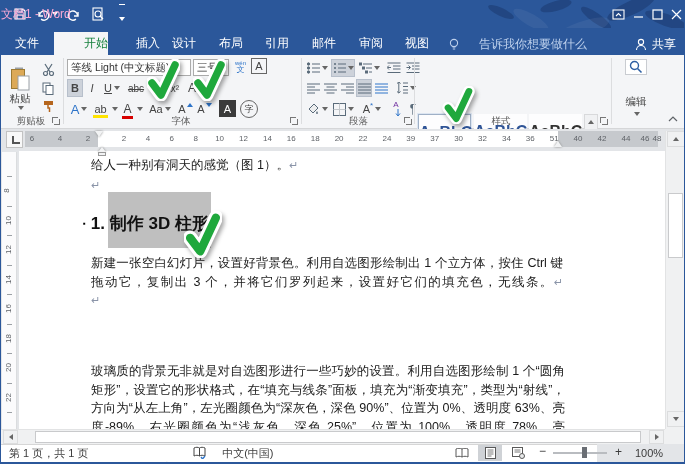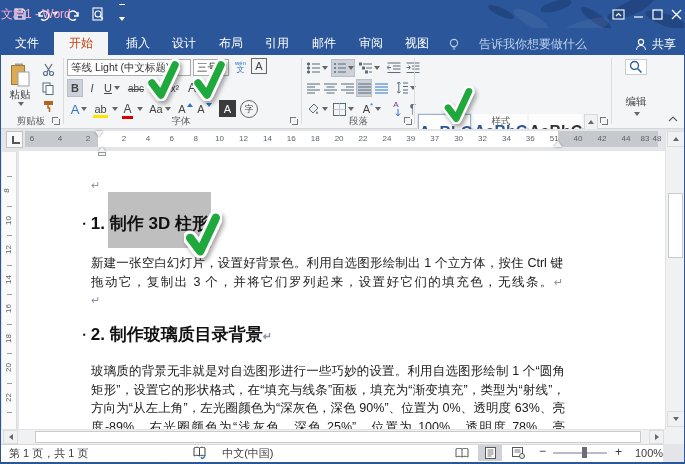--- a/index.html
+++ b/index.html
@@ -10,21 +10,21 @@
   
   .titlebar{left:0;top:0;width:685px;height:28px;background:#2B579A;}
   .tabrow{left:0;top:28px;width:685px;height:27px;background:#2B579A;}
   .qat{display:flex;align-items:center;gap:6px;position:absolute;left:10px;top:4px;height:20px;}
   .qbtn{width:18px;height:18px;display:flex;align-items:center;justify-content:center;cursor:default;}
   .wtitle{position:absolute;left:0;top:6px;width:100%;text-align:left;color:#f9a8d4;font-size:12px;}
   .wctl{position:absolute;top:0;height:28px;width:20px;display:flex;align-items:center;justify-content:center;color:#fff;font-size:12px;}
   .deco{position:absolute;pointer-events:none;}
   
   .tab{position:absolute;top:4px;height:23px;line-height:23px;color:#fff;font-size:12px;text-align:center;cursor:default;}
-  .tab.active{background:#F4F5F7;color:#c2410c;height:23px;}
+  .tab.active{background:#F4F5F7;color:#15803d;height:23px;text-align:right;}
   .tellme{position:absolute;top:8px;color:#BDD0EC;font-size:12px;display:flex;gap:6px;align-items:center;}
   .share{position:absolute;top:8px;color:#fff;font-size:12px;display:flex;gap:5px;align-items:center;}
   
   .ribbon{left:0;top:55px;width:685px;height:74px;background:#F4F5F7;border-bottom:1px solid #D5D6D8;}
   .gdiv{position:absolute;top:3px;width:1px;height:66px;background:#DCDDDF;}
   .glabel{position:absolute;top:60px;font-size:9.5px;color:#5d5d5d;text-align:center;}
   .rbtn{position:absolute;height:18px;display:flex;align-items:center;justify-content:center;font-size:11px;color:#444;}
   .pressed{background:#CDD2DA;border:1px solid #B7BFCB;}
   .caret{width:0;height:0;border-left:3px solid transparent;border-right:3px solid transparent;border-top:4px solid #666;display:inline-block;margin-left:2px;}
   .combo{position:absolute;background:#fff;border:1px solid #ABABAB;font-size:10.5px;color:#333;display:flex;align-items:center;padding:0 3px;}
@@ -60,21 +60,21 @@
   .hbul{font-size:8px;vertical-align:3px;margin-right:5px;color:#000;}
   .hl{background:#BFBFBF;display:inline-block;padding:20px 2px 13px;margin:-20px -2px -13px;}
   
   .vscroll{left:664px;top:131px;width:20px;height:298px;background:#F0F1F2;border-left:1px solid #E2E3E4;}
   .sbtn{position:absolute;background:#F0F1F2;border:1px solid #DCDDDE;display:flex;align-items:center;justify-content:center;}
   .vthumb{position:absolute;left:2px;top:62px;width:15px;height:65px;background:#FFF;border:1px solid #C9CACC;}
   .hscroll{left:0;top:429px;width:664px;height:15px;background:#F0F1F2;border-top:1px solid #E2E3E4;}
   .hthumb{position:absolute;left:34px;top:1px;width:606px;height:12px;background:#FFF;border:1px solid #C9CACC;}
   .corner{left:664px;top:429px;width:20px;height:15px;background:#F0F1F2;}
   
-  .statusbar{left:0;top:444px;width:662px;height:18px;background:#FFFFFF;border-top:1px solid #D6D6D6;
+  .statusbar{left:0;top:444px;width:596px;height:18px;background:#FFFFFF;border-top:1px solid #D6D6D6;
              display:flex;align-items:center;font-size:11px;color:#3b3b3b;}
   .sitem{margin-left:14px;white-space:nowrap;}
   .viewbtn{position:absolute;top:445px;width:24px;height:16px;display:flex;align-items:center;justify-content:center;}
   .viewbtn.pressed{background:#CFD2D6;border:none;}
   .ztrack{position:absolute;left:552px;top:452px;width:54px;height:2px;background:#B9BCC0;}
   .zthumb{position:absolute;left:581px;top:447px;width:5px;height:11px;background:#6a6e74;}
   .chk{position:absolute;z-index:60;filter:drop-shadow(2px 3px 2px rgba(0,0,0,.35));}
 </style>
 </head>
 <body>
@@ -146,21 +146,21 @@
     <span class="wctl" style="right:0;">
       <svg width="11" height="11">
           <path d="M1 1 l9 9 M10 1 l-9 9" stroke="#fff" stroke-width="1.2"></path>
         </svg>
     </span>
   </div>
 
   <div class="abs tabrow">
     <div class="tab" style="left:2px;width:48px;">文件</div>
     <div class="tab active" style="left:53px;width:54px;">开始</div>
-    <div class="tab" style="left:114px;width:46px;">插入</div>
+    <div class="tab" style="left:124px;width:46px;">插入</div>
     <div class="tab" style="left:160px;width:46px;">设计</div>
     <div class="tab" style="left:207px;width:46px;">布局</div>
     <div class="tab" style="left:253px;width:46px;">引用</div>
     <div class="tab" style="left:300px;width:46px;">邮件</div>
     <div class="tab" style="left:347px;width:46px;">审阅</div>
     <div class="tab" style="left:393px;width:46px;">视图</div>
     <div class="tellme" style="left:448px;gap:20px;">
       <svg width="10" height="14">
           <circle cx="5" cy="5" r="3.6" fill="none" stroke="#BDD0EC" stroke-width="1.1"></circle>
           <path d="M3.5 9 h3 M3.8 11 h2.4" stroke="#BDD0EC" stroke-width="1.1"></path>
@@ -171,21 +171,21 @@
       <svg width="12" height="13">
           <circle cx="6" cy="4" r="2.6" fill="none" stroke="#fff" stroke-width="1.1"></circle>
           <path d="M1.5 12 a4.5 4.5 0 0 1 9 0" fill="none" stroke="#fff" stroke-width="1.1"></path>
         </svg>
       <span>共享</span>
     </div>
   </div>
 
   <div class="abs ribbon">
 
-    <div class="rbtn" style="left:4px;top:3px;width:30px;height:52px;flex-direction:column;">
+    <div class="rbtn" style="left:4px;top:3px;width:30px;height:52px;flex-direction:column;justify-content:flex-end;">
       <svg width="20" height="24">
         <rect x="5" y="0.5" width="8" height="4" fill="#9AA0A6"></rect>
         <rect x="1.5" y="2.5" width="13" height="19" fill="#DCA957" stroke="#9C7A33"></rect>
         <rect x="8" y="9" width="11" height="14" fill="#FFF" stroke="#9AA0A6"></rect>
       </svg>
       <span style="font-size:10.5px;margin-top:1px;">粘贴</span>
       <span class="caret"></span>
     </div>
     <span class="rbtn" style="left:38px;top:5px;width:18px;">
       <svg width="13" height="13">
@@ -476,21 +476,21 @@
         <span class="rnum" style="left: 385.8px;">39</span>
         <span class="rnum" style="left: 409.7px;">37</span>
         <span class="rnum" style="left: 433.6px;">30</span>
         <span class="rnum" style="left: 457.5px;">32</span>
         <span class="rnum" style="left: 481.4px;">34</span>
         <span class="rnum" style="left: 505.3px;">36</span>
         <span class="rnum" style="left: 529.2px;">51</span>
         <span class="rnum" style="left: 553px;">40</span>
         <span class="rnum" style="left: 577px;">42</span>
         <span class="rnum" style="left: 601px;">44</span>
-        <span class="rnum" style="left: 620px;">83</span>
+        <span class="rnum" style="left: 620px;">46</span>
         <span class="rnum" style="left: 632px;">48</span>
       </div>
     <span class="marker" style="left:70px;top:0;border-left:4px solid transparent;border-right:4px solid transparent;border-top:6px solid #F2F3F4;filter:drop-shadow(0 0 1px #888);"></span>
     <span class="marker" style="left:529px;top:10px;border-left:4px solid transparent;border-right:4px solid transparent;border-bottom:6px solid #F2F3F4;filter:drop-shadow(0 0 1px #888);"></span>
   </div>
   <span class="abs marker" style="left:97px;top:147px;border-left:4px solid transparent;border-right:4px solid transparent;border-bottom:5px solid #F2F3F4;filter:drop-shadow(0 0 1px #888);z-index:5;"></span>
   <span class="abs" style="left:97px;top:152px;width:8px;height:4px;background:#F2F3F4;border:1px solid #999;z-index:5;"></span>
 
   <div class="abs vruler">
       <div id="vnums">
@@ -508,31 +508,28 @@
         <span class="vtick" style="top: 112.5px;"></span>
         <span class="vtick" style="top: 142px;"></span>
         <span class="vtick" style="top: 171.5px;"></span>
         <span class="vtick" style="top: 201px;"></span>
         <span class="vtick" style="top: 230.5px;"></span>
         <span class="vtick" style="top: 260px;"></span>
       </div>
     </div>
 
   <div class="abs page">
+    <div class="dtext" style="left:72px;top:5px;width:472px;"><span>给人一种别有洞天的感觉（图 1）。</span><span class="pmark">↵</span></div>
     <div class="dtext" style="left:72px;top:25px;"><span class="pmark">↵</span></div>
     <div class="h1line" style="left:64px;top:61px;">
       <span class="hbul">▪</span><span>1.</span>
       <span class="hl">制作 3D 柱形</span><span class="pmark">↵</span>
     </div>
     <div class="dtext just" style="left:72px;top:103px;width:472px;"><span>新建一张空白幻灯片，设置好背景色。利用自选图形绘制出 1 个立方体，按住 Ctrl 键拖动它，复制出 3 个，并将它们罗列起来，设置好它们的填充色，无线条。</span><span class="pmark" style="text-align-last:auto;">↵</span></div>
     <div class="dtext" style="left:72px;top:140px;"><span class="pmark">↵</span></div>
-    <div class="h1line" style="left:64px;top:172px;">
-      <span class="hbul">▪</span><span>2.</span>
-      <span>制作玻璃质目录背景</span><span class="pmark">↵</span>
-    </div>
     <div class="dtext just" style="left:72px;top:211px;width:474px;"><span>玻璃质的背景无非就是对自选图形进行一些巧妙的设置。利用自选图形绘制 1 个“圆角矩形”，设置它的形状格式，在“填充与线条”面板，填充为“渐变填充”，类型为“射线”，方向为“从左上角”，左光圈颜色为“深灰色，深色 90%”、位置为 0%、透明度 63%、亮度-89%，右光圈颜色为“浅灰色，深色 25%”、位置为 100%、透明度 78%、亮度-35%，无线条；</span></div>
   </div>
 
   <div class="abs vscroll">
     <span class="sbtn" style="left:1px;top:0;width:18px;height:16px;">
         <span class="tri-u"></span>
       </span>
     <div class="vthumb"></div>
     <span class="sbtn" style="left:1px;top:280px;width:18px;height:16px;">
         <span class="tri-d"></span>

